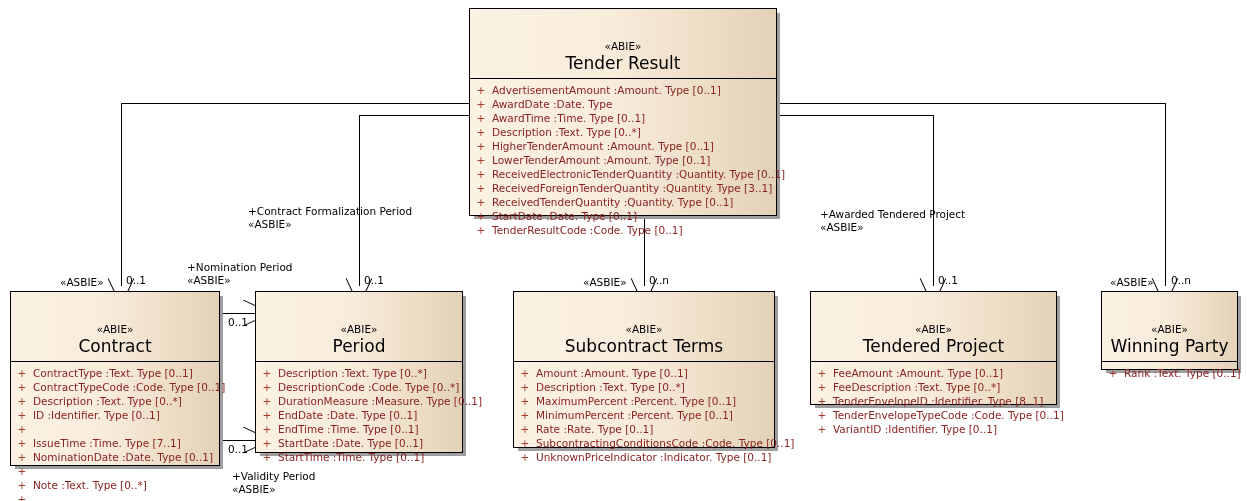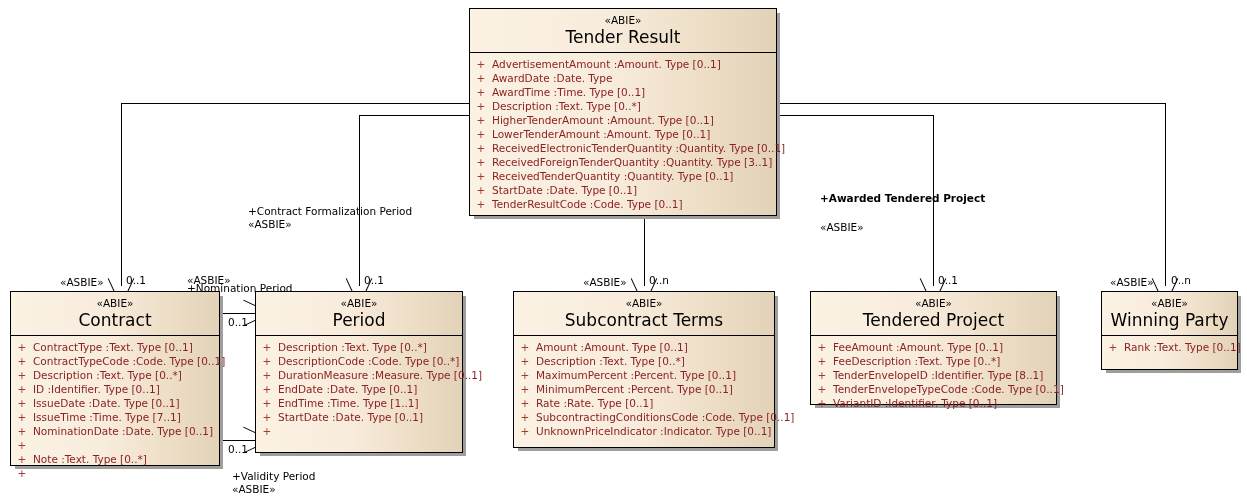--- a/index.html
+++ b/index.html
@@ -17,20 +17,21 @@
     background:linear-gradient(to right,#fbf2e4 0%,#f8ecdc 45%,#ecdcc4 80%,#e2d2b8 100%);
     box-shadow:4px 4px 0 -1px #9e9e9e;
   }
   .uml-header{
     box-sizing:border-box;
     border-bottom:1px solid #000000;
     text-align:center;
     padding:5px 2px 6px 2px;
     line-height:1.25;
     color:#000000;
+    margin-top:26px;
   }
   .uml-stereo{font-size:10.5px;letter-spacing:0px;}
   .uml-name{font-size:17px;}
   .uml-attrs{padding:4px 0 4px 0;}
   .attr{
     display:flex;
     align-items:flex-start;
     font-size:10.5px;
     line-height:14px;
     color:#8b2222;
@@ -118,36 +119,36 @@
 
   <div class="ln lnh" style="left:220px;top:440px;width:36px;"></div>
   <div class="rhead" style="left:243px;top:433px;">
       <i class="t"></i>
       <i class="b"></i>
     </div>
 
   <div class="mult" style="left:60px;top:276px;">«ASBIE»</div>
   <div class="mult" style="left:126px;top:274px;">0..1</div>
 
-  <div class="lbl" style="left:187px;top:261px;margin-top:21px;">+Nomination Period</div>
+  <div class="lbl" style="left:187px;top:261px;">+Nomination Period</div>
   <div class="lbl" style="left:187px;top:274px;">«ASBIE»</div>
   <div class="mult" style="left:228px;top:316px;">0..1</div>
 
   <div class="lbl" style="left:232px;top:470px;">+Validity Period</div>
   <div class="lbl" style="left:232px;top:483px;">«ASBIE»</div>
   <div class="mult" style="left:228px;top:443px;">0..1</div>
 
   <div class="lbl" style="left:248px;top:205px;text-align:right;">+Contract Formalization Period</div>
   <div class="lbl" style="left:248px;top:218px;">«ASBIE»</div>
   <div class="mult" style="left:364px;top:274px;">0..1</div>
 
   <div class="mult" style="left:583px;top:276px;">«ASBIE»</div>
   <div class="mult" style="left:649px;top:274px;">0..n</div>
 
-  <div class="lbl" style="left:820px;top:192px;font-weight:bold;">+Awarded Tendered Project</div>
+  <div class="lbl" style="left:820px;top:208px;">+Awarded Tendered Project</div>
   <div class="lbl" style="left:820px;top:221px;">«ASBIE»</div>
   <div class="mult" style="left:938px;top:274px;">0..1</div>
 
   <div class="mult" style="left:1110px;top:276px;">«ASBIE»</div>
   <div class="mult" style="left:1171px;top:274px;">0..n</div>
 
   <div class="uml-class" style="left:469px;top:8px;width:308px;height:208px;">
     <div class="uml-header" style="height:44px;">
       <div class="uml-stereo">«ABIE»</div>
       <div class="uml-name">Tender Result</div>
@@ -217,21 +218,20 @@
         <div class="attr">
           <span class="vis">+</span>
           <span class="sig">Description  :Text. Type [0..*]</span>
         </div>
         <div class="attr">
           <span class="vis">+</span>
           <span class="sig">ID  :Identifier. Type [0..1]</span>
         </div>
         <div class="attr">
           <span class="vis">+</span>
-          <span class="sig">IssueDate  :Date. Type [0..1]</span>
         </div>
         <div class="attr">
           <span class="vis">+</span>
           <span class="sig">IssueTime  :Time. Type [7..1]</span>
         </div>
         <div class="attr">
           <span class="vis">+</span>
           <span class="sig">NominationDate  :Date. Type [0..1]</span>
         </div>
         <div class="attr">
@@ -264,28 +264,29 @@
         <div class="attr">
           <span class="vis">+</span>
           <span class="sig">DurationMeasure  :Measure. Type [0..1]</span>
         </div>
         <div class="attr">
           <span class="vis">+</span>
           <span class="sig">EndDate  :Date. Type [0..1]</span>
         </div>
         <div class="attr">
           <span class="vis">+</span>
-          <span class="sig">EndTime  :Time. Type [1..1]</span>
+          <span class="sig">EndTime  :Time. Type [0..1]</span>
         </div>
         <div class="attr">
           <span class="vis">+</span>
           <span class="sig">StartDate  :Date. Type [0..1]</span>
         </div>
         <div class="attr">
           <span class="vis">+</span>
+          <span class="sig">StartTime  :Time. Type [0..1]</span>
         </div>
       </div>
   </div>
 
   <div class="uml-class" style="left:513px;top:291px;width:262px;height:157px;">
     <div class="uml-header" style="height:44px;">
       <div class="uml-stereo">«ABIE»</div>
       <div class="uml-name">Subcontract Terms</div>
     </div>
     <div class="uml-attrs">

